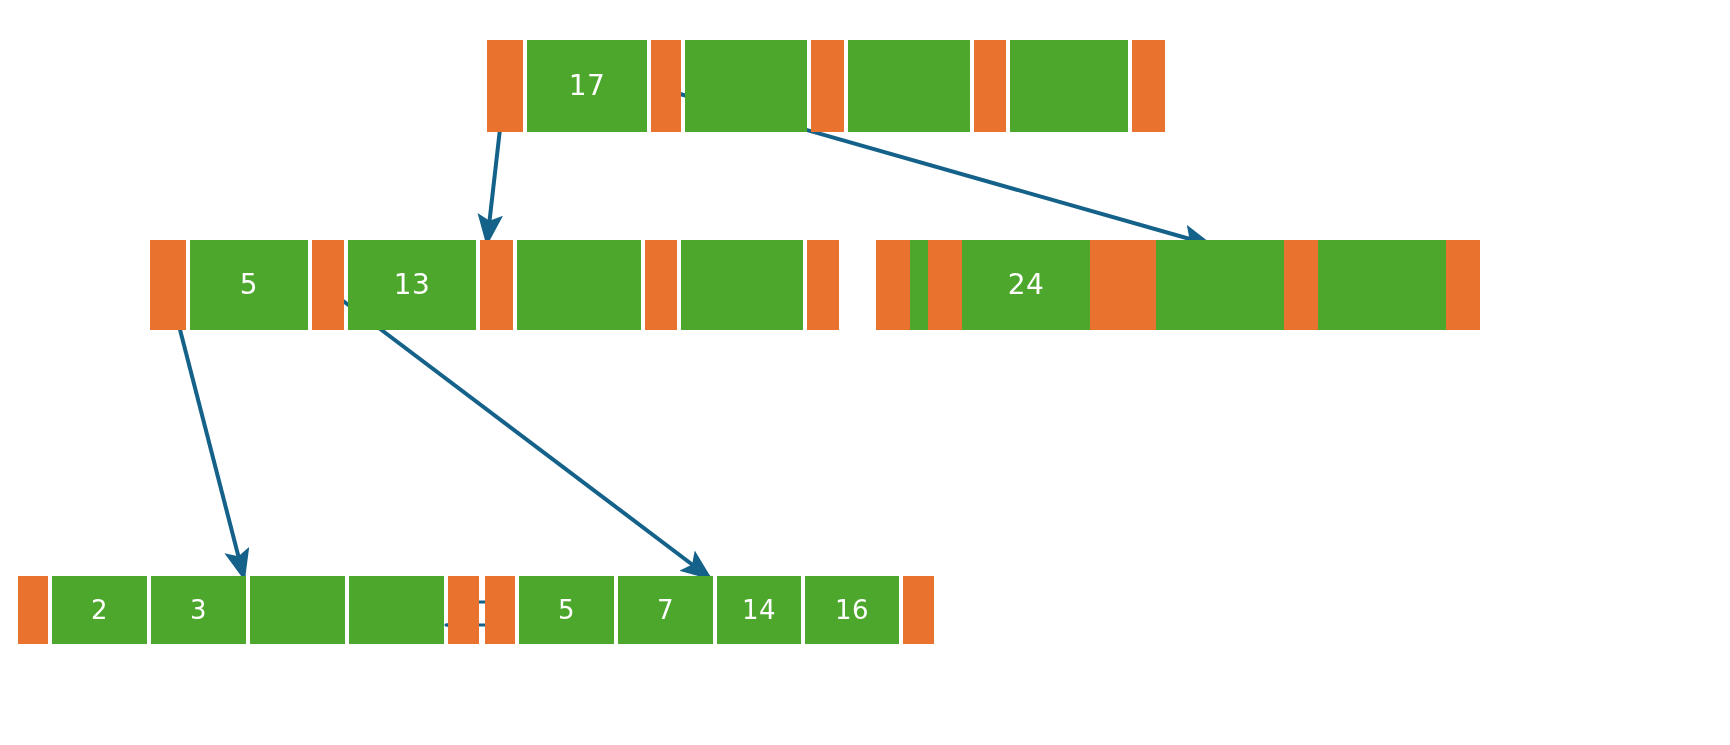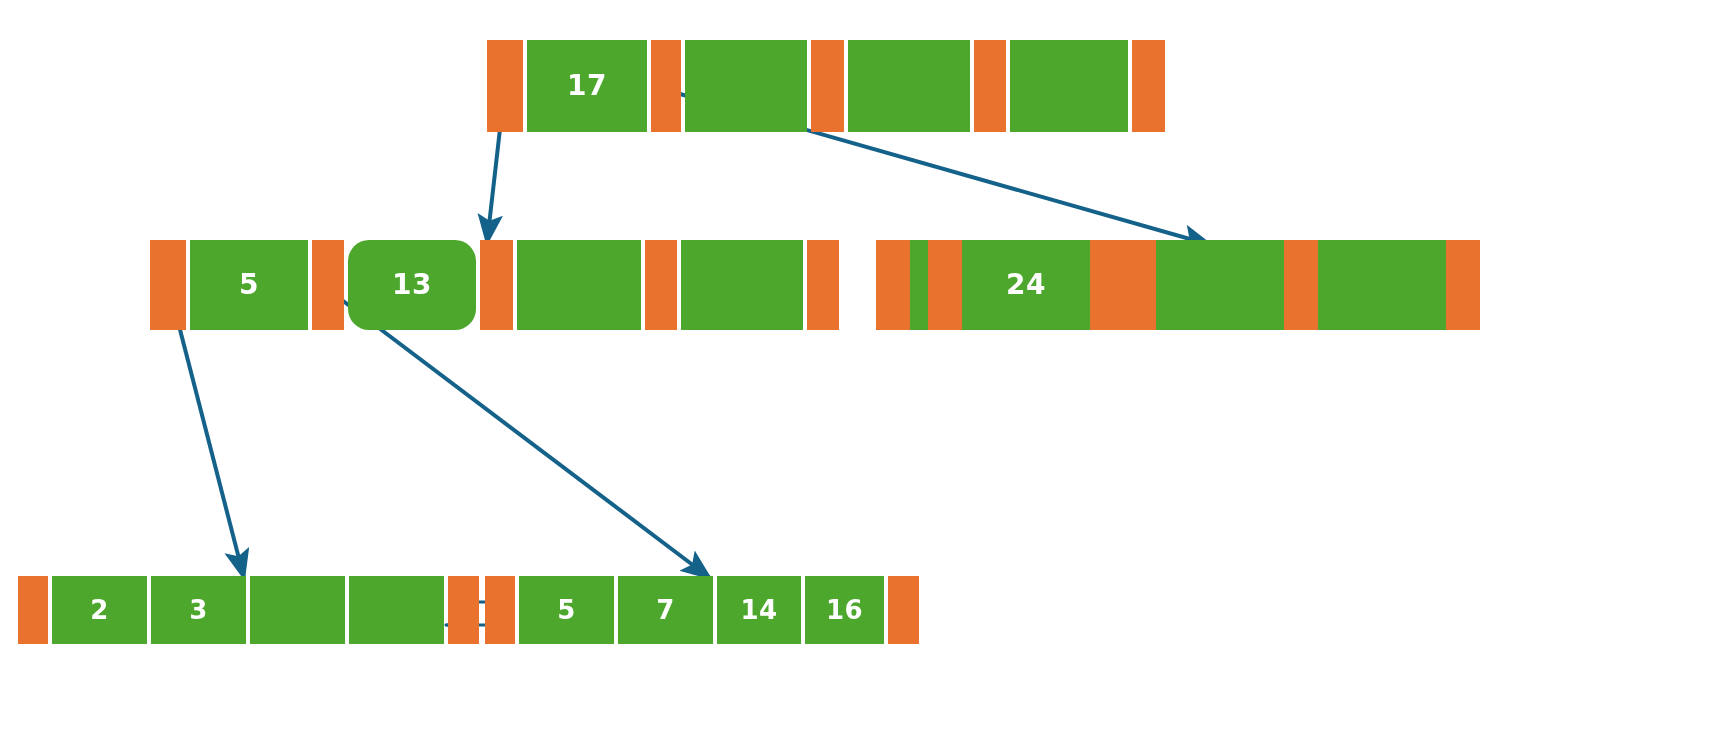--- a/index.html
+++ b/index.html
@@ -9,21 +9,21 @@
     width:1730px;height:745px;position:relative;overflow:hidden;
   }
   #stage{position:absolute;left:0;top:0;width:1730px;height:745px;}
 
   .node{position:absolute;display:flex;align-items:stretch;}
 
   .cell{
     box-sizing:border-box;
     display:flex;align-items:center;justify-content:center;
     color:#ffffff;
-    font-weight:700;
+    font-weight:400;
     letter-spacing:0.5px;
     line-height:1;
     user-select:none;
   }
   .cell.ptr{}
   .cell.key{}
 
   .node.root .cell{height:92px;font-size:28px;}
   .node.internal .cell{height:90px;font-size:28px;}
   .node.leaf .cell{height:68px;font-size:26px;}
@@ -63,21 +63,21 @@
         <div class="cell ptr" style="width: 33px; background: rgb(232, 114, 46); color: rgb(255, 255, 255);"></div>
         <div class="cell key" style="width: 122px; background: rgb(76, 167, 44); color: rgb(255, 255, 255);"></div>
         <div class="cell ptr" style="width: 32px; background: rgb(232, 114, 46); color: rgb(255, 255, 255);"></div>
         <div class="cell key" style="width: 118px; background: rgb(76, 167, 44); color: rgb(255, 255, 255);"></div>
         <div class="cell ptr" style="width: 33px; background: rgb(232, 114, 46); color: rgb(255, 255, 255);"></div>
       </div>
       <div class="node internal" style="left: 150px; top: 240px; gap: 4px;">
         <div class="cell ptr" style="width: 36px; background: rgb(232, 114, 46); color: rgb(255, 255, 255);"></div>
         <div class="cell key" style="width: 118px; background: rgb(76, 167, 44); color: rgb(255, 255, 255);">5</div>
         <div class="cell ptr" style="width: 32px; background: rgb(232, 114, 46); color: rgb(255, 255, 255);"></div>
-        <div class="cell key" style="width: 128px; background: rgb(76, 167, 44); color: rgb(255, 255, 255); border-radius: 21px;">13</div>
+        <div class="cell key" style="width: 128px; background: rgb(76, 167, 44); color: rgb(255, 255, 255);">13</div>
         <div class="cell ptr" style="width: 33px; background: rgb(232, 114, 46); color: rgb(255, 255, 255);"></div>
         <div class="cell key" style="width: 124px; background: rgb(76, 167, 44); color: rgb(255, 255, 255);"></div>
         <div class="cell ptr" style="width: 32px; background: rgb(232, 114, 46); color: rgb(255, 255, 255);"></div>
         <div class="cell key" style="width: 122px; background: rgb(76, 167, 44); color: rgb(255, 255, 255);"></div>
         <div class="cell ptr" style="width: 32px; background: rgb(232, 114, 46); color: rgb(255, 255, 255);"></div>
       </div>
       <div class="node internal" style="left: 876px; top: 240px; gap: 0;">
         <div class="cell ptr" style="width: 34px; background: rgb(232, 114, 46); color: rgb(255, 255, 255);"></div>
         <div class="cell key" style="width: 18px; background: rgb(76, 167, 44); color: rgb(255, 255, 255);"></div>
         <div class="cell ptr" style="width: 34px; background: rgb(232, 114, 46); color: rgb(255, 255, 255);"></div>
@@ -95,17 +95,17 @@
         <div class="cell key" style="width: 95px; background: rgb(76, 167, 44); color: rgb(255, 255, 255);">3</div>
         <div class="cell key" style="width: 95px; background: rgb(76, 167, 44); color: rgb(255, 255, 255);"></div>
         <div class="cell key" style="width: 95px; background: rgb(76, 167, 44); color: rgb(255, 255, 255);"></div>
         <div class="cell ptr" style="width: 31px; background: rgb(232, 114, 46); color: rgb(255, 255, 255);"></div>
       </div>
       <div class="node leaf" style="left: 485px; top: 576px; gap: 4px;">
         <div class="cell ptr" style="width: 30px; background: rgb(232, 114, 46); color: rgb(255, 255, 255);"></div>
         <div class="cell key" style="width: 95px; background: rgb(76, 167, 44); color: rgb(255, 255, 255);">5</div>
         <div class="cell key" style="width: 95px; background: rgb(76, 167, 44); color: rgb(255, 255, 255);">7</div>
         <div class="cell key" style="width: 84px; background: rgb(76, 167, 44); color: rgb(255, 255, 255);">14</div>
-        <div class="cell key" style="width: 79px; background: rgb(76, 167, 44); color: rgb(255, 255, 255);">16</div>
+        <div class="cell key" style="width: 94px; background: rgb(76, 167, 44); color: rgb(255, 255, 255);">16</div>
         <div class="cell ptr" style="width: 31px; background: rgb(232, 114, 46); color: rgb(255, 255, 255);"></div>
       </div>
     </div>
 </div>
 
 </body></html>

